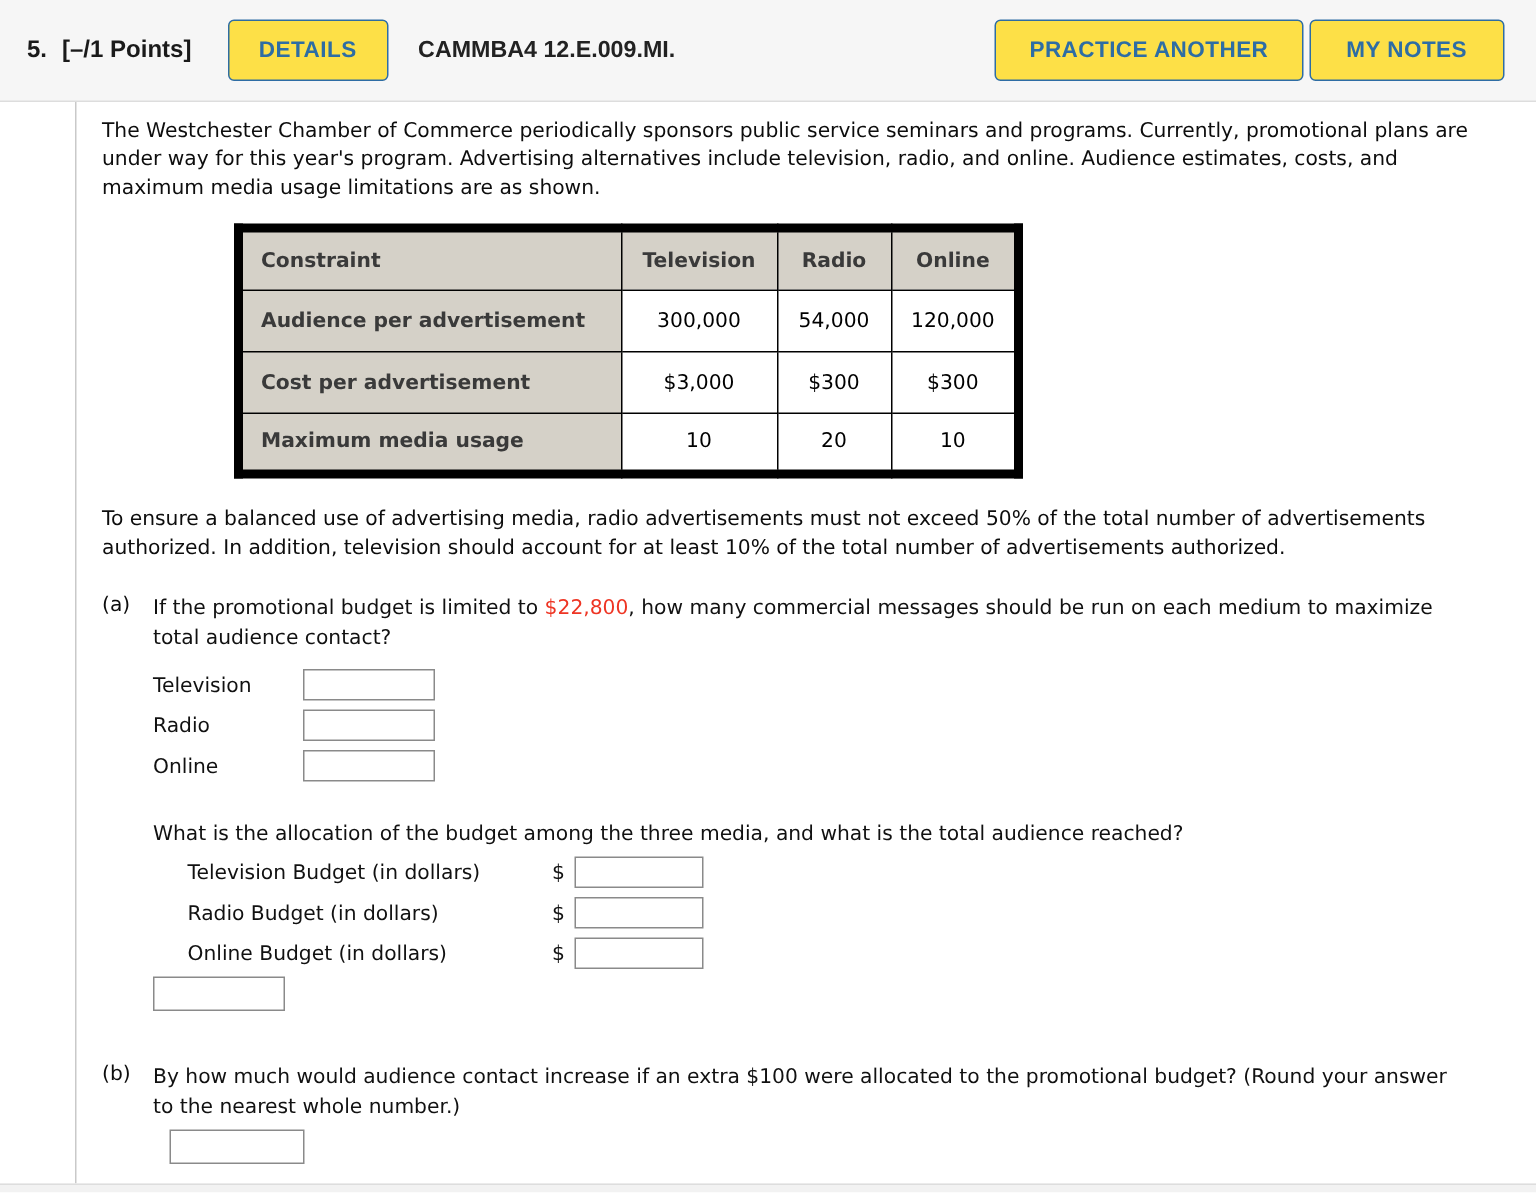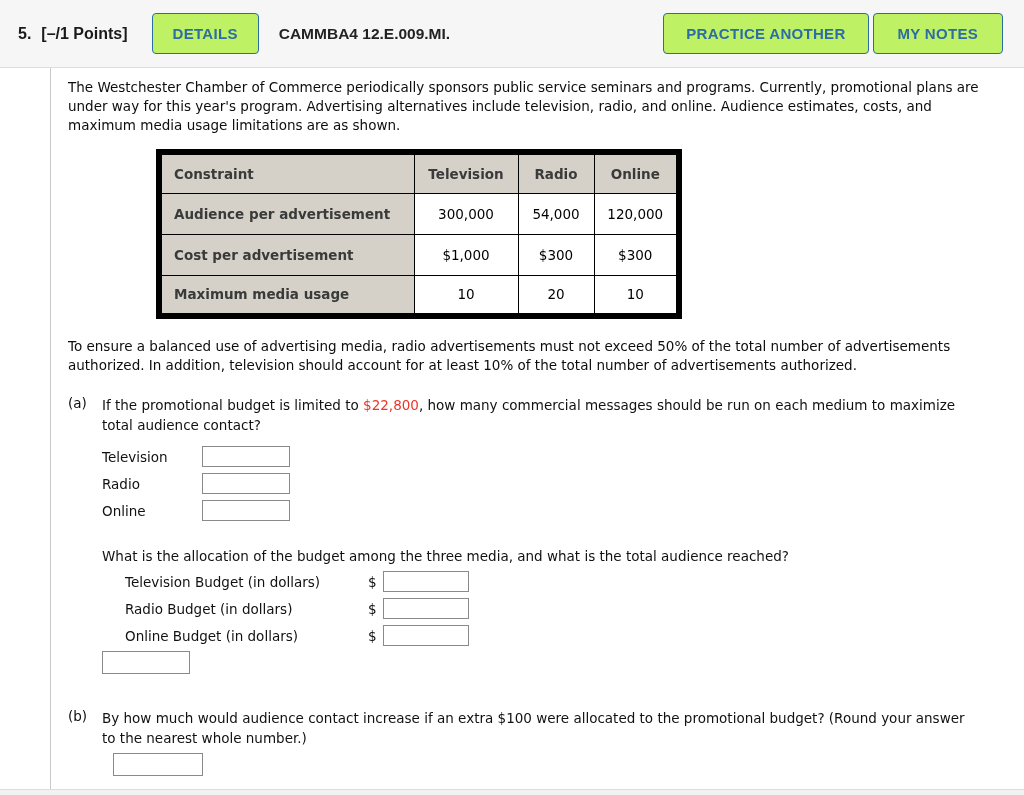--- a/index.html
+++ b/index.html
@@ -10,21 +10,21 @@
   }
   
   .qheader {
     height: 68px; background: #f6f6f6; border-bottom: 1px solid #ddd;
     display: flex; align-items: center; padding: 0 12px;
     font-family: "Liberation Sans", sans-serif;
   }
   .qnum { font-size: 16px; font-weight: bold; color: #1a1a1a; margin-left: 6px; }
   .qpoints { font-size: 16px; font-weight: bold; color: #1a1a1a; margin-left: 10px; }
   .hbtn {
-    background: #bef264; border: 1.5px solid #2e6da4; border-radius: 4px;
+    background: #fde047; border: 1.5px solid #2e6da4; border-radius: 4px;
     color: #2e6da4; font-weight: bold; font-size: 15px; letter-spacing: 0.3px;
     padding: 11px 20px; cursor: pointer; font-family: "Liberation Sans", sans-serif;
   }
   .details-btn { margin-left: 24px; }
   .qid { font-size: 15.5px; font-weight: bold; color: #222; margin-left: 20px; text-align: right; }
   .hspacer { flex: 1; }
   .notes-btn { margin-right: 9px; padding: 11px 24px; }
   .practice-btn { margin-right: 4px; padding: 11px 22px; }
   
   .content {
@@ -102,21 +102,21 @@
         <th class="c-online col-head">Online</th>
       </tr>
       <tr>
         <th class="c-label">Audience per advertisement</th>
         <td class="val-red">300,000</td>
         <td class="val-red">54,000</td>
         <td class="val-red">120,000</td>
       </tr>
       <tr>
         <th class="c-label">Cost per advertisement</th>
-        <td>$1,000</td>
+        <td>$3,000</td>
         <td>$300</td>
         <td>$300</td>
       </tr>
       <tr>
         <th class="c-label">Maximum media usage</th>
         <td>10</td>
         <td>20</td>
         <td>10</td>
       </tr>
     </tbody>

